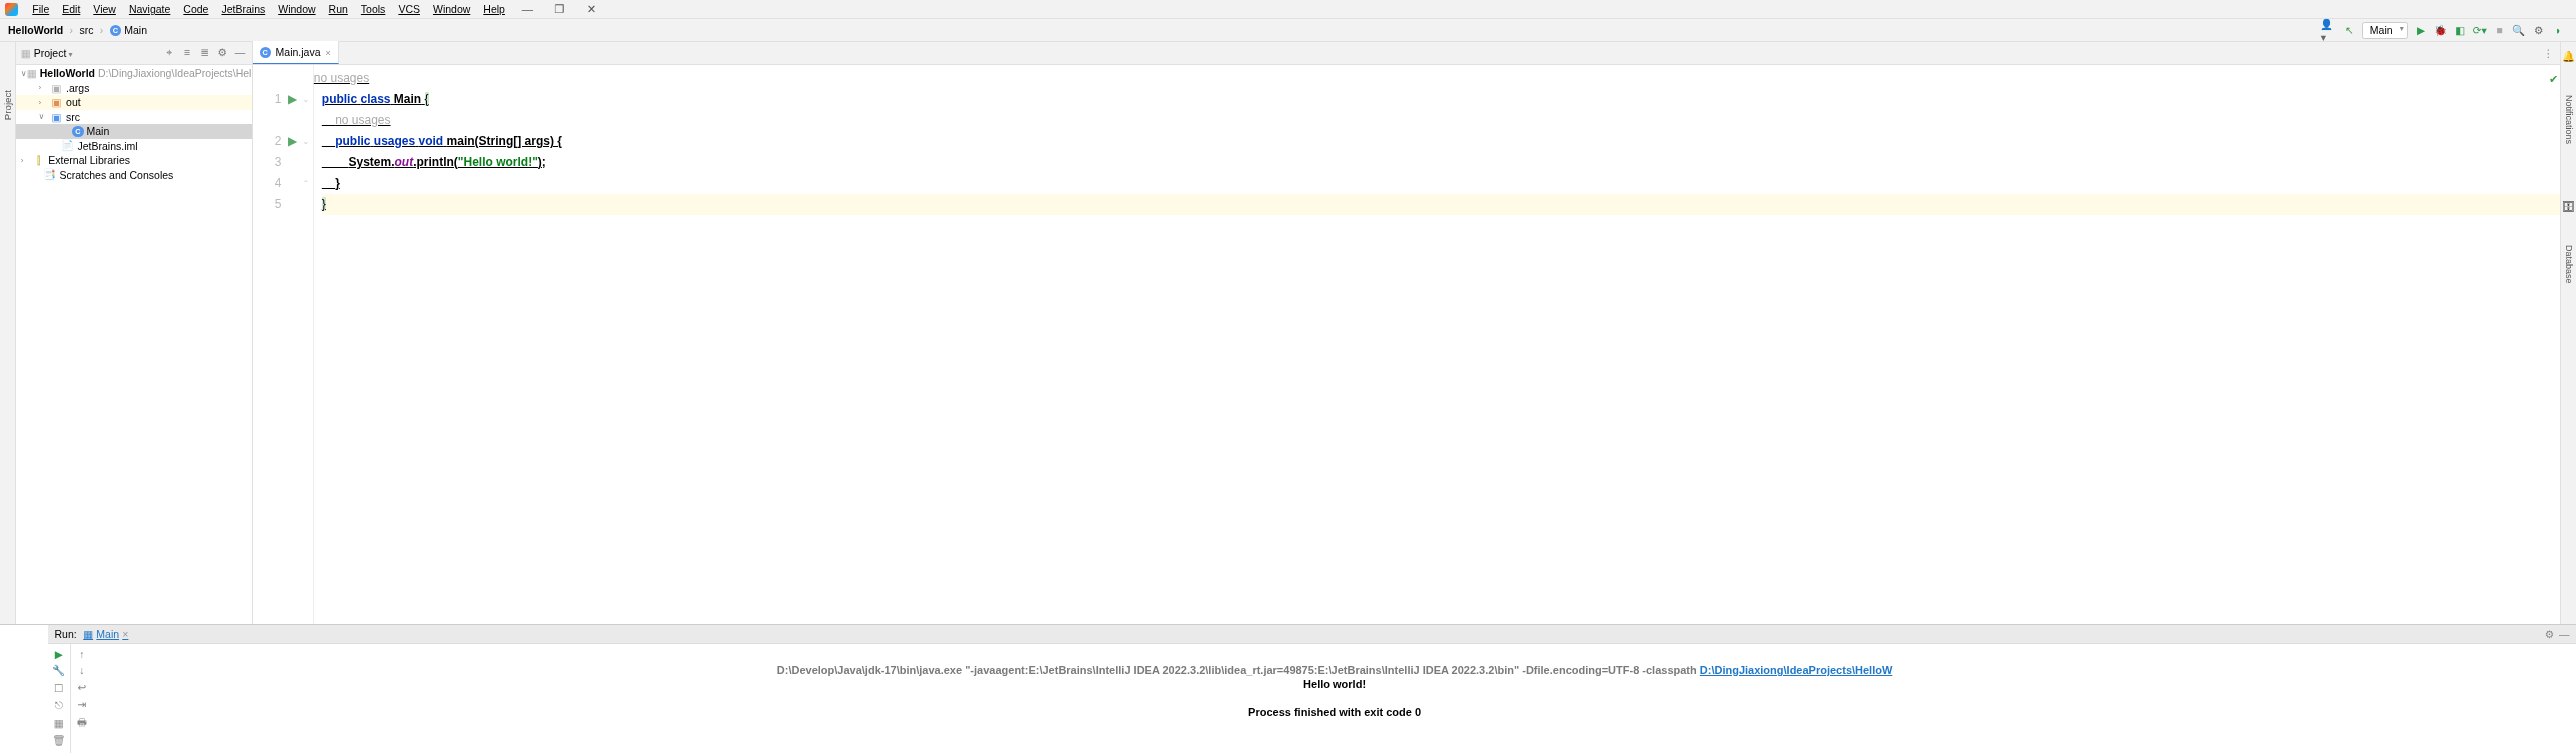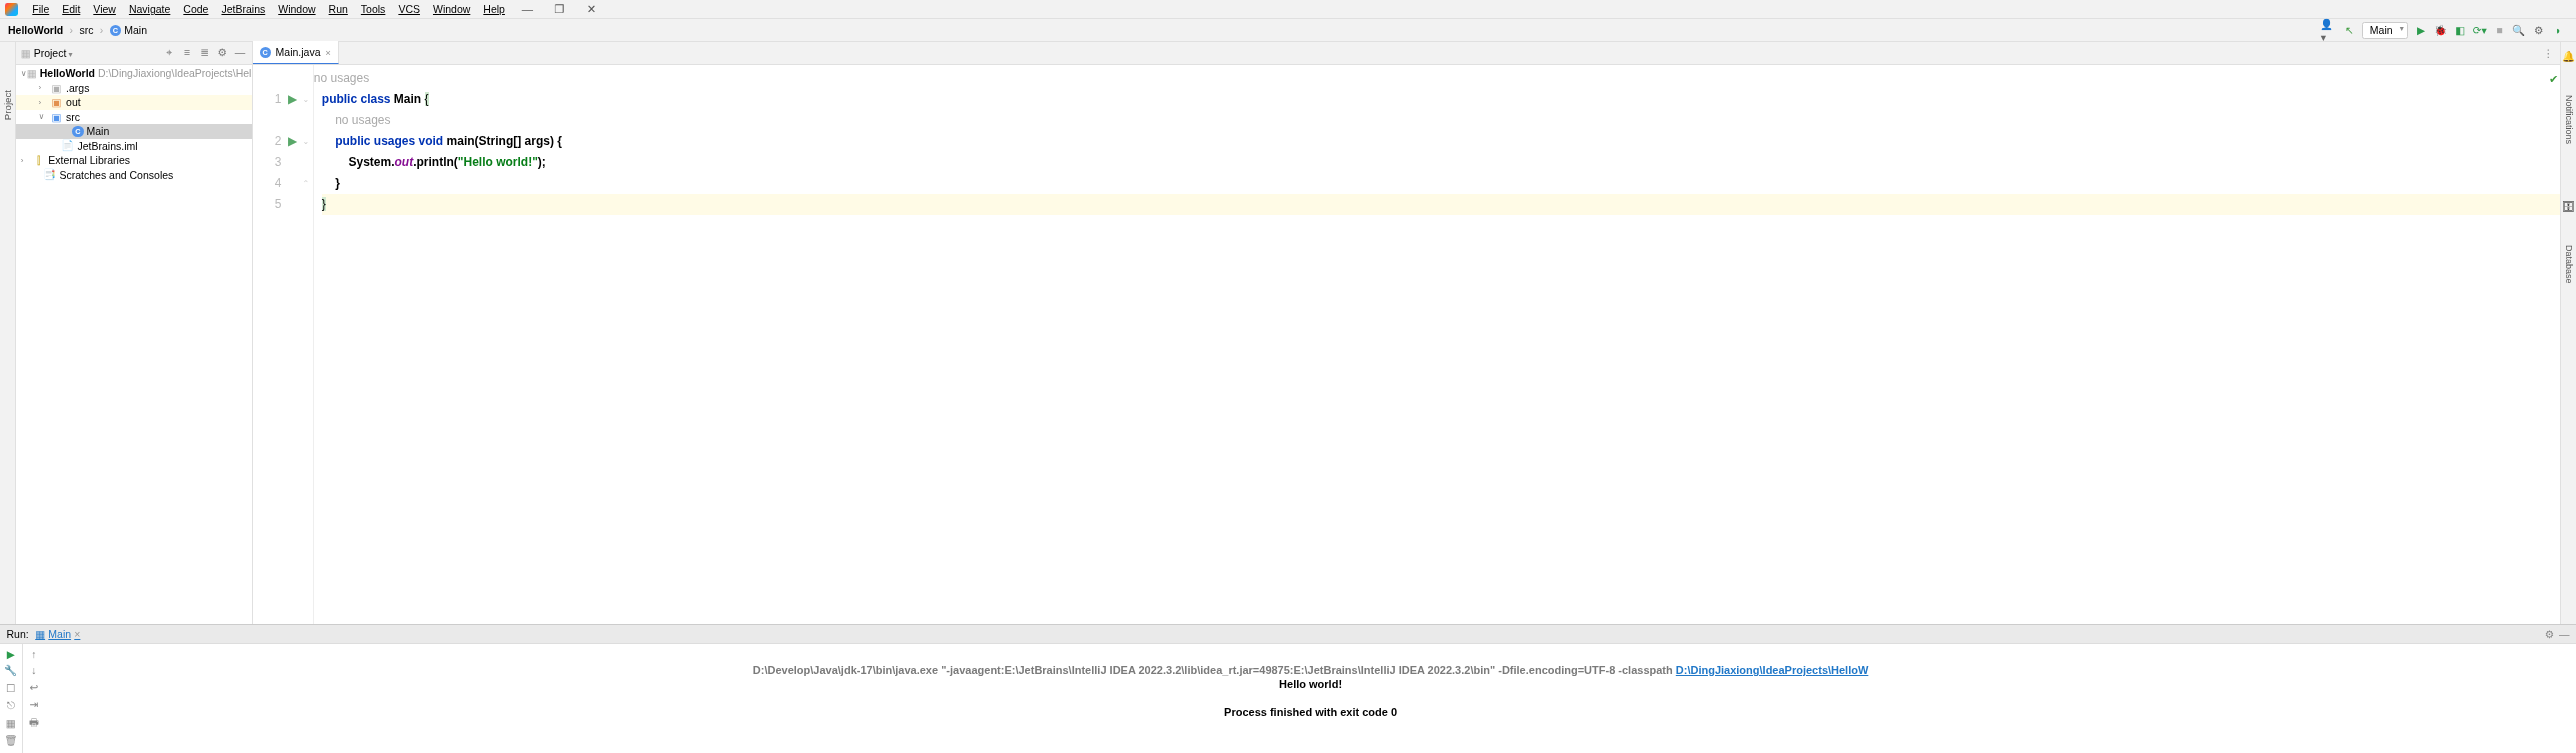--- a/index.html
+++ b/index.html
@@ -47,34 +47,34 @@
 .tabs { height: 22.6px; background: #f2f2f2; border-bottom: 0.8px solid #e0e0e0; display: flex; align-items: center; }
 .tab { height: 22.6px; display: flex; align-items: center; padding: 0 6.5px; background: #fff; border-right: 0.8px solid #e0e0e0; border-bottom: 1.6px solid #3b7cde; gap: 4.8px; }
 .tab .close { color: #999; font-size: 9.7px; }
 .tabs .more { margin-left: auto; margin-right: 6.5px; color: #888; }
 .code-wrap { flex: 1; display: flex; font-family: "JetBrains Mono","Consolas",monospace; font-size: 12px; line-height: 21px; position: relative; overflow: hidden; }
 .gutter { width: 35px; text-align: right; padding-right: 6.5px; color: #bbb; background: #fff; padding-top: 24px; }
 .run-gutter { width: 14.5px; padding-top: 24px; }
 .run-gutter .play { color: #59a869; }
 .fold-gutter { width: 11.3px; border-right: 0.8px solid #eee; padding-top: 24px; }
 .fold-gutter .f { color: #ccc; font-size: 8px; }
-.code { flex: 1; padding-top: 3.2px; position: relative; }
+.code { flex: 1; padding-top: 3.2px; position: relative; text-decoration: underline; }
 .code .hint { color: #aaa; padding-left: 0px; }
 .line { height: 21px; white-space: pre; margin-left: 8px; }
 .kw { color: #0033b3; font-weight: bold; }
 .cl { color: #000; font-weight: bold; }
 .fn { color: #000; font-weight: bold; }
 .str { color: #067d17; font-weight: bold; }
 .st { color: #871094; font-style: italic; font-weight: bold; }
 .br-hl { background: #cfe8cf; }
 .caret-line { background: #fffbe6; }
 .right-marker { position: absolute; right: 0; top: 0; bottom: 0; width: 13px; }
 .right-marker .ok { position: absolute; top: 4.8px; right: 1.6px; color: #3c9a3c; font-size: 11.3px; }
 
-.run-panel { border-top: 0.8px solid #ccc; display: flex; flex-direction: column; height: 129px; }
+.run-panel { border-top: 0.8px solid #ccc; display: flex; flex-direction: column; height: 129px; padding-left: 48px; }
 .run-header { height: 19.4px; background: #eaeaea; display: flex; align-items: center; padding: 0 6.5px; border-bottom: 0.8px solid #ddd; font-size: 10.5px; }
 .run-header .tab-run { display: flex; align-items: center; gap: 3.2px; padding: 0 6.5px; color: #2178c8; text-decoration: underline; }
 .run-header .tools { margin-left: auto; display: flex; gap: 4.8px; color: #888; }
 .run-body { flex: 1; display: flex; }
 .run-tb { width: 22.6px; border-right: 0.8px solid #e0e0e0; display: flex; flex-direction: column; align-items: center; padding-top: 3.2px; gap: 4.8px; }
 .run-tb2 { width: 22.6px; display: flex; flex-direction: column; align-items: center; padding-top: 3.2px; gap: 4.8px; }
 .run-tb span, .run-tb2 span { color: #888; font-size: 10.5px; }
 .run-tb .play { color: #2b9b4c; }
 .console { flex: 1; font-family: "JetBrains Mono","Consolas",monospace; font-size: 11px; padding: 4.8px 8px; white-space: pre; overflow: hidden; font-weight: bold; text-align: center; }
 .console .cmd { color: #7a7a7a; }

